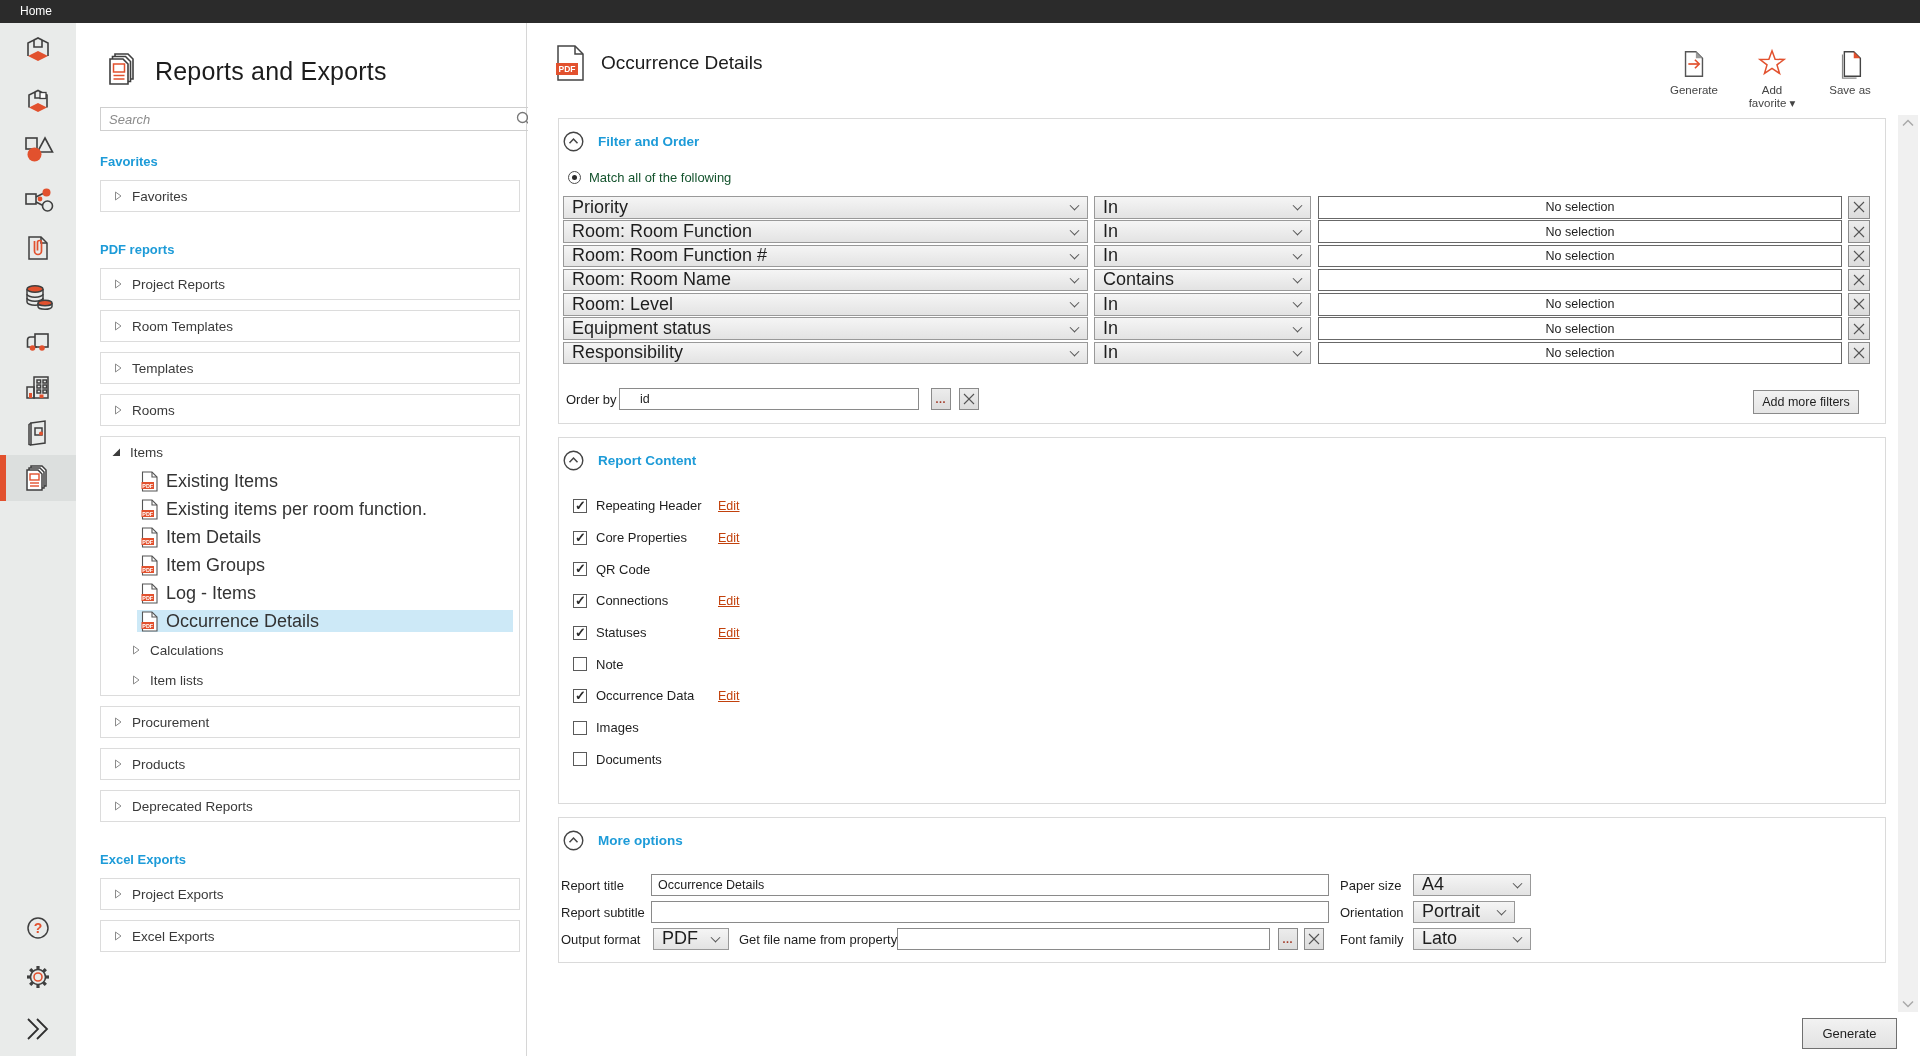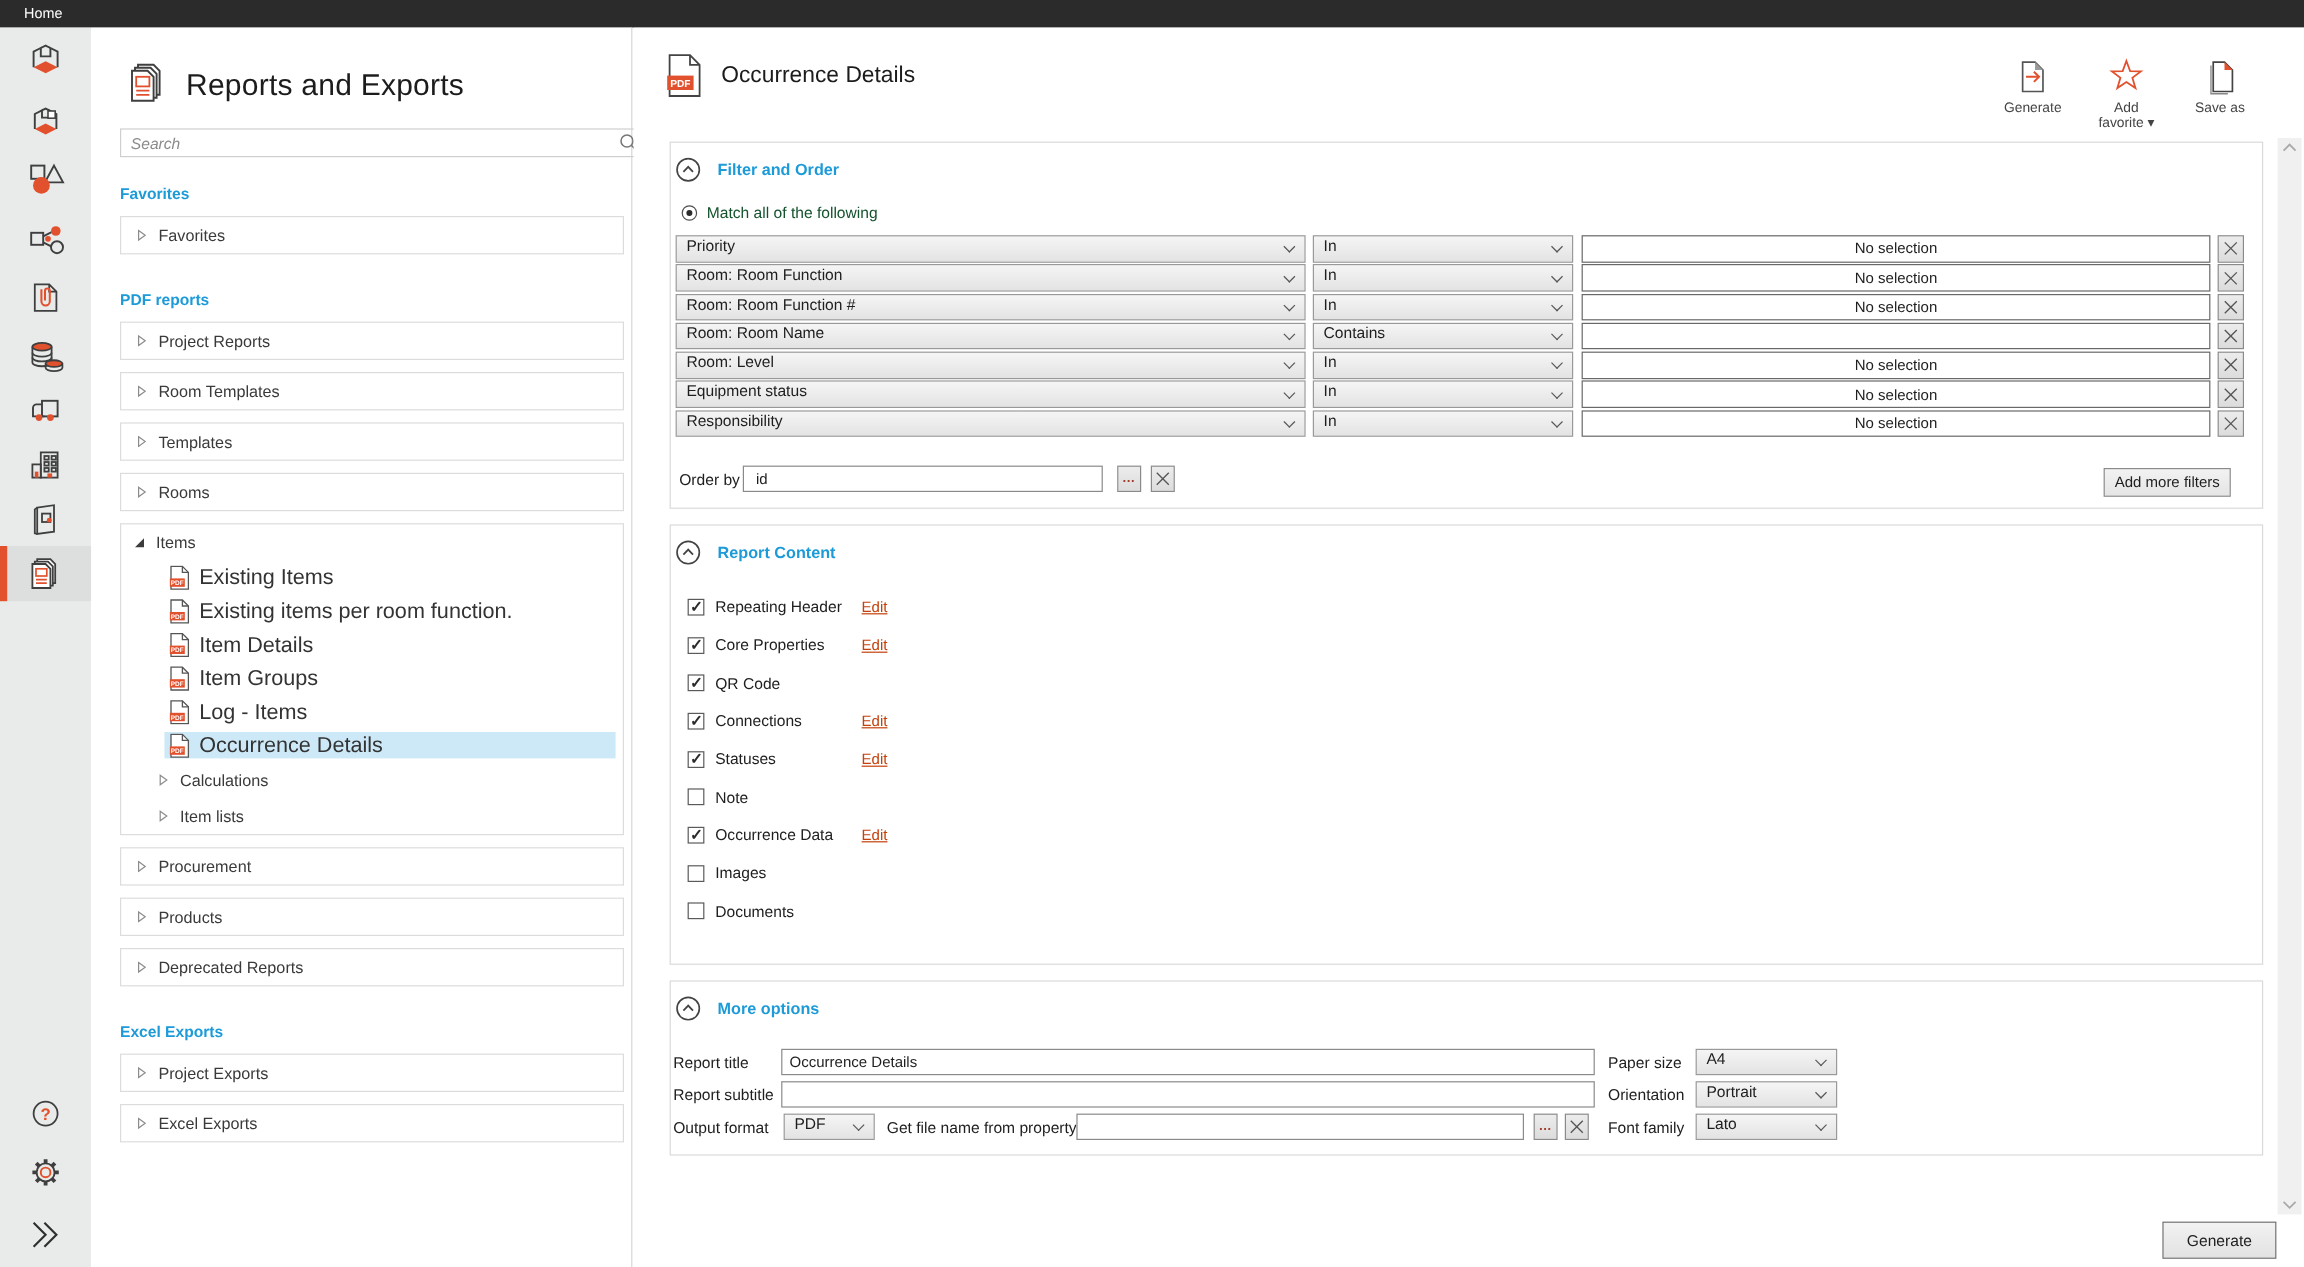--- a/index.html
+++ b/index.html
@@ -63,33 +63,33 @@
   .panel-title { font-size:13.5px; font-weight:bold; color:#1d9bd8; }
 
   
   .match-row { position:absolute; left:9px; top:49px; height:18px; display:flex; align-items:center; gap:8px; cursor:pointer;}
   .radio { width:13px; height:13px; border:1px solid #4d4d4d; border-radius:50%; position:relative; background:#fff;}
   .radio.on::after { content:""; position:absolute; left:3px; top:3px; width:5px; height:5px; border-radius:50%; background:#2b2b2b; }
   .match-label { font-size:13px; color:#14532d; }
   .frows { position:absolute; left:4px; top:77px; }
   .frow { display:flex; height:22.5px; margin-bottom:1.8px; }
   .dd { position:relative; background:linear-gradient(#f5f5f5,#e3e3e3); border:1px solid #999;
-    display:flex; align-items:flex-start; padding:0 22px 0 8px; font-size:13px; color:#1e1e1e; cursor:pointer; }
+    display:flex; align-items:flex-end; padding:0 22px 0 8px; font-size:18px; color:#1e1e1e; cursor:pointer; }
   .dd::after { content:""; position:absolute; right:9px; top:50%; width:6px; height:6px;
     border-right:1.3px solid #555; border-bottom:1.3px solid #555; transform:translateY(-70%) rotate(45deg); }
   .dd.field { width:525px; margin-right:6px; }
   .dd.op { width:217px; margin-right:7px; }
   .fval { width:524px; margin-right:6px; background:#fff; border:1px solid #686868; display:flex;
     align-items:center; justify-content:center; font-size:12.5px; color:#1e1e1e; cursor:pointer; }
   .fval.textmode { justify-content:flex-start; padding-left:8px; cursor:text; }
   .xbtn { width:22px; background:linear-gradient(#ececec,#dcdcdc); border:1px solid #8a8a8a; cursor:pointer;
     display:flex; align-items:center; justify-content:center; padding:0; }
   .orderby-label { position:absolute; left:7px; top:273px; font-size:13px; color:#1e1e1e; }
   .orderby-input { position:absolute; left:60px; top:269px; width:300px; height:22px; border:1px solid #8a8a8a;
-    font-size:12.5px; padding:0 10px; outline:none; font-family:"Liberation Sans",sans-serif; color:#1e1e1e; }
+    font-size:12.5px; padding:0 20px; outline:none; font-family:"Liberation Sans",sans-serif; color:#1e1e1e; }
   .mini-btn { position:absolute; top:269px; width:20px; height:22px; background:linear-gradient(#ececec,#dcdcdc);
     border:1px solid #8a8a8a; cursor:pointer; display:flex; align-items:center; justify-content:center; padding:0; }
   .dots-btn { left:372px; color:#a33c2a; font-size:11px; font-weight:bold; letter-spacing:1px; }
   .clr-btn { left:400px; }
   .addmore-btn { position:absolute; left:1194px; top:271px; width:106px; height:24px;
     background:linear-gradient(#f2f2f2,#e5e5e5); border:1px solid #8a8a8a; font-size:12.5px; color:#1e1e1e;
     cursor:pointer; font-family:"Liberation Sans",sans-serif; }
 
   
   .crows { position:absolute; left:0; top:52px; width:100%; }
@@ -768,21 +768,21 @@
             <line x1="11" y1="1" x2="1" y2="11"></line>
           </svg>
       </button>
 
       <span class="opt-label" style="left:781px; top:60px">Paper size</span>
       <div class="dd opt-dd" style="left:854px; top:56px; width:118px">
           <span>A4</span>
         </div>
 
       <span class="opt-label" style="left:781px; top:87px">Orientation</span>
-      <div class="dd opt-dd" style="left:854px; top:83px; width:118px">
+      <div class="dd opt-dd" style="left:854px; top:83px; width:102px">
           <span>Portrait</span>
         </div>
 
       <span class="opt-label" style="left:781px; top:114px">Font family</span>
       <div class="dd opt-dd" style="left:854px; top:110px; width:118px">
           <span>Lato</span>
         </div>
     </section>
   </main>
 

